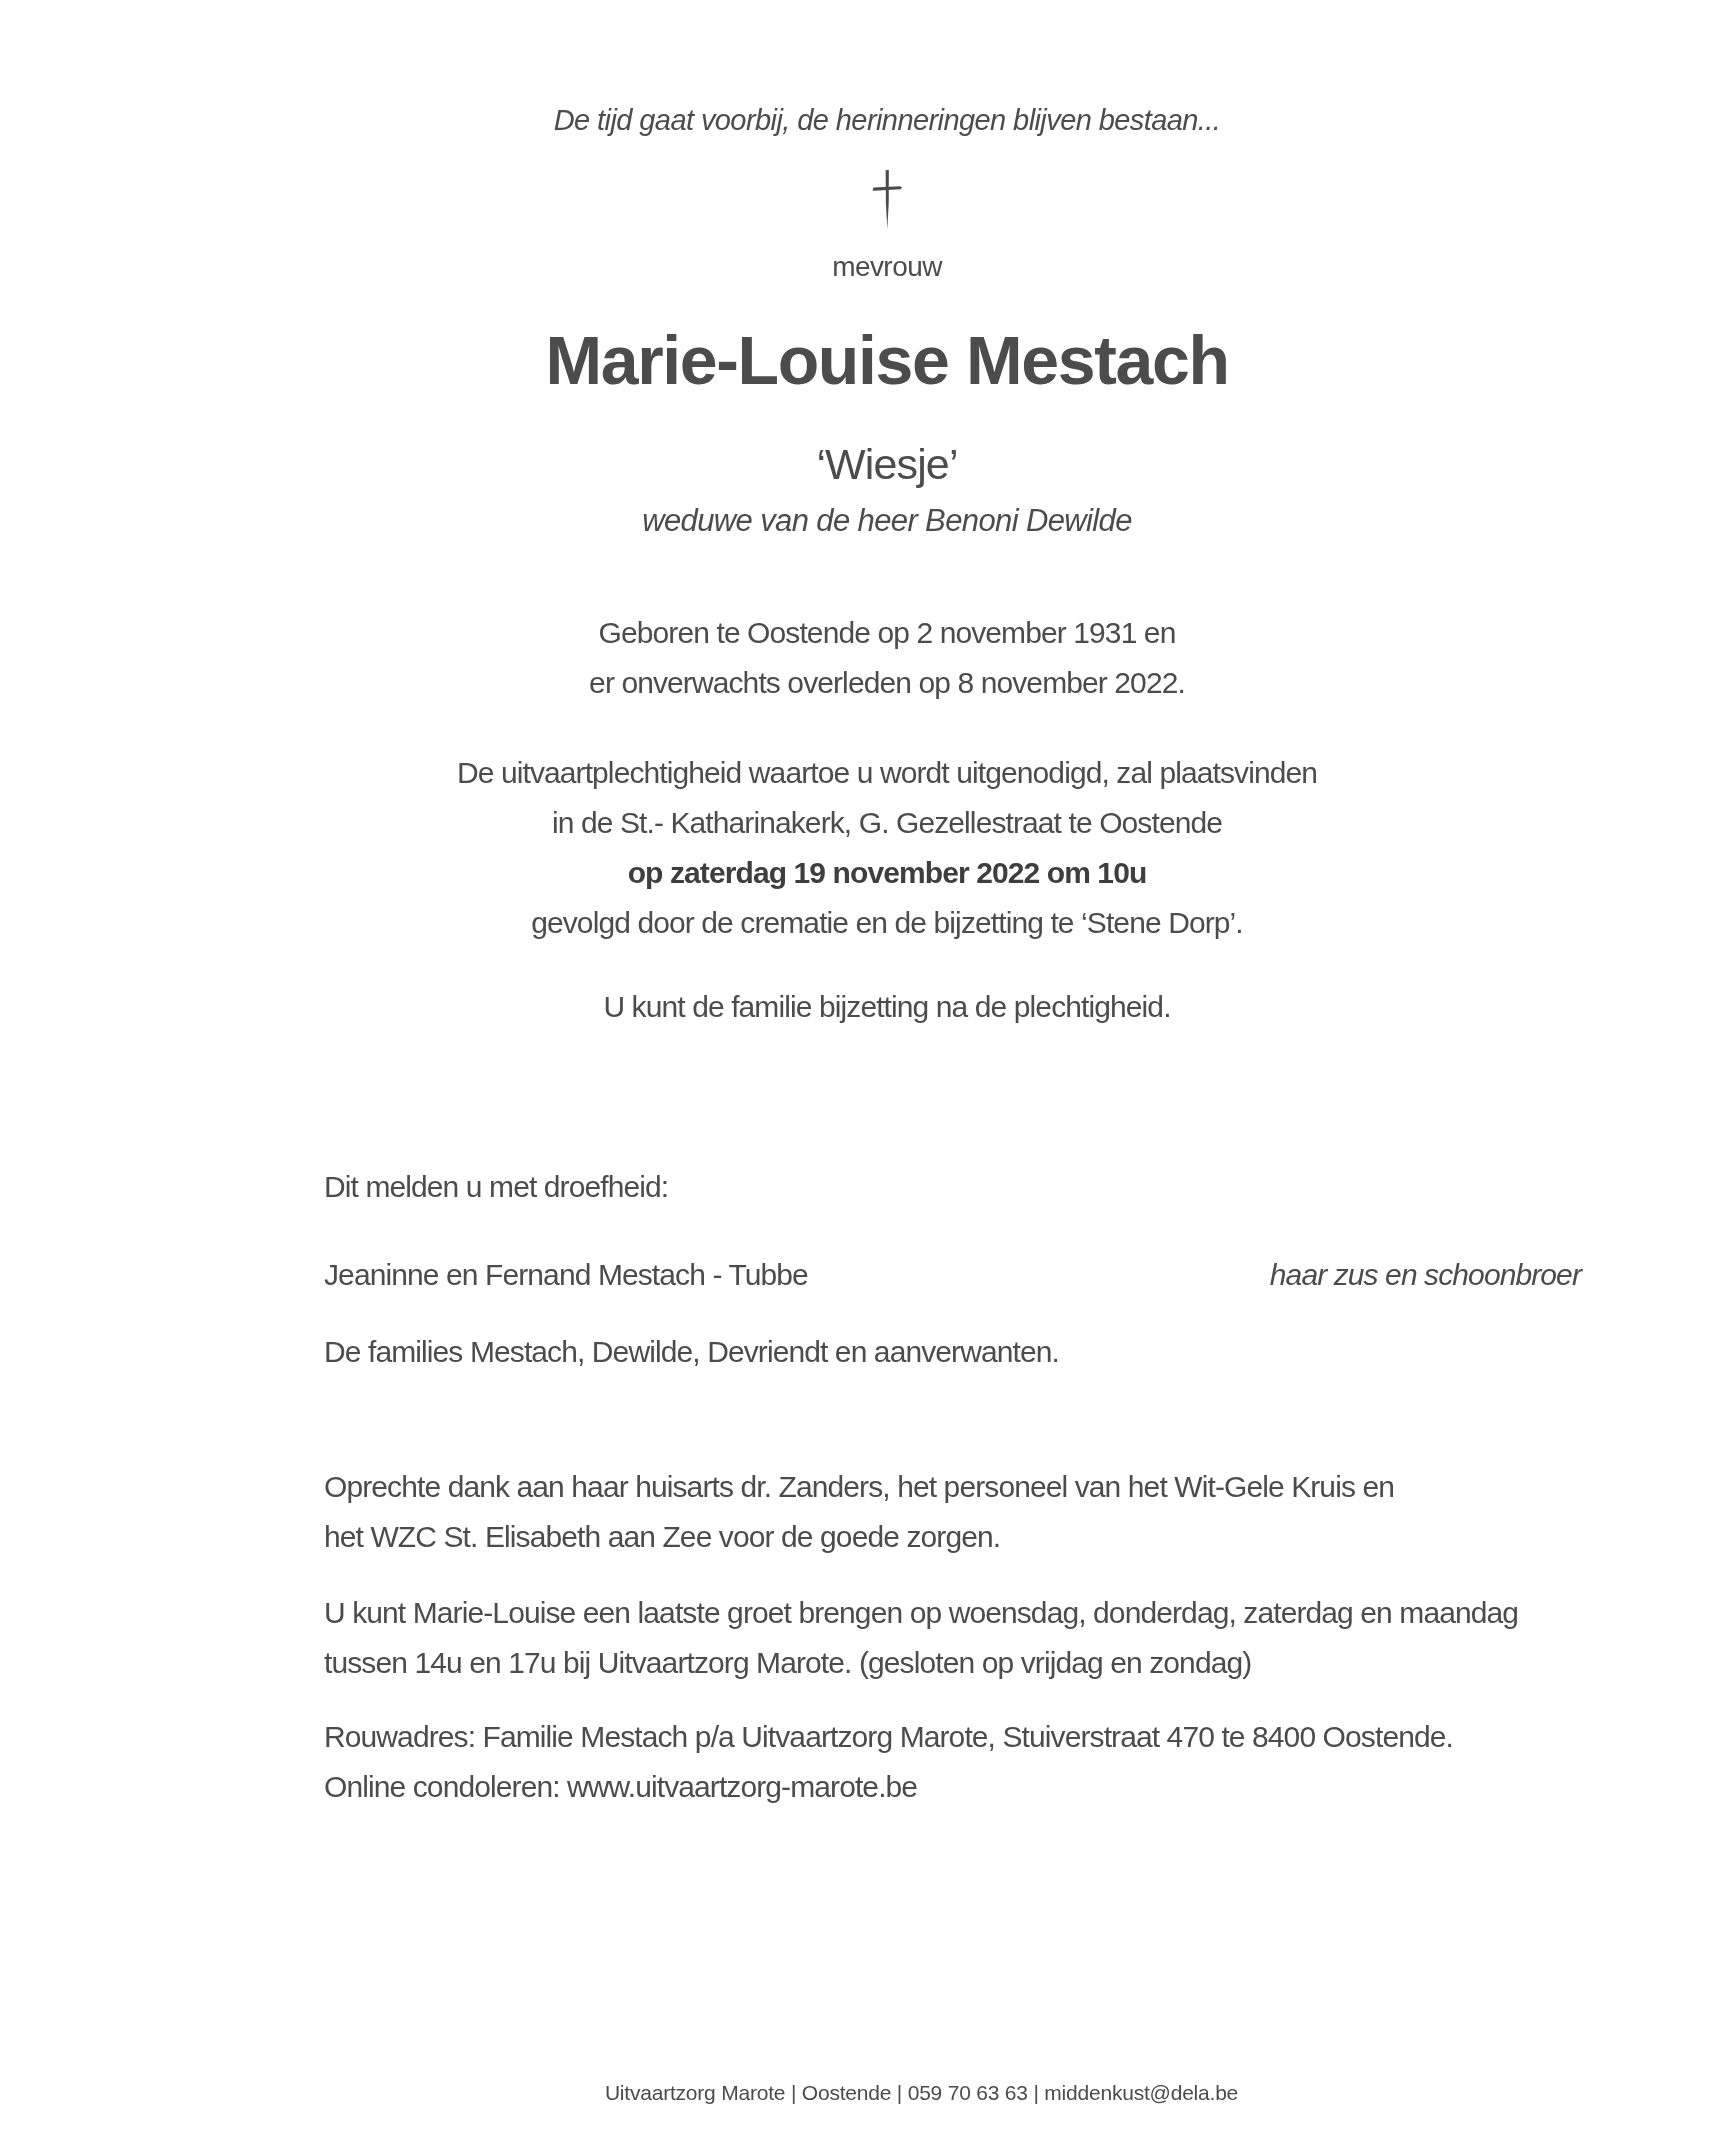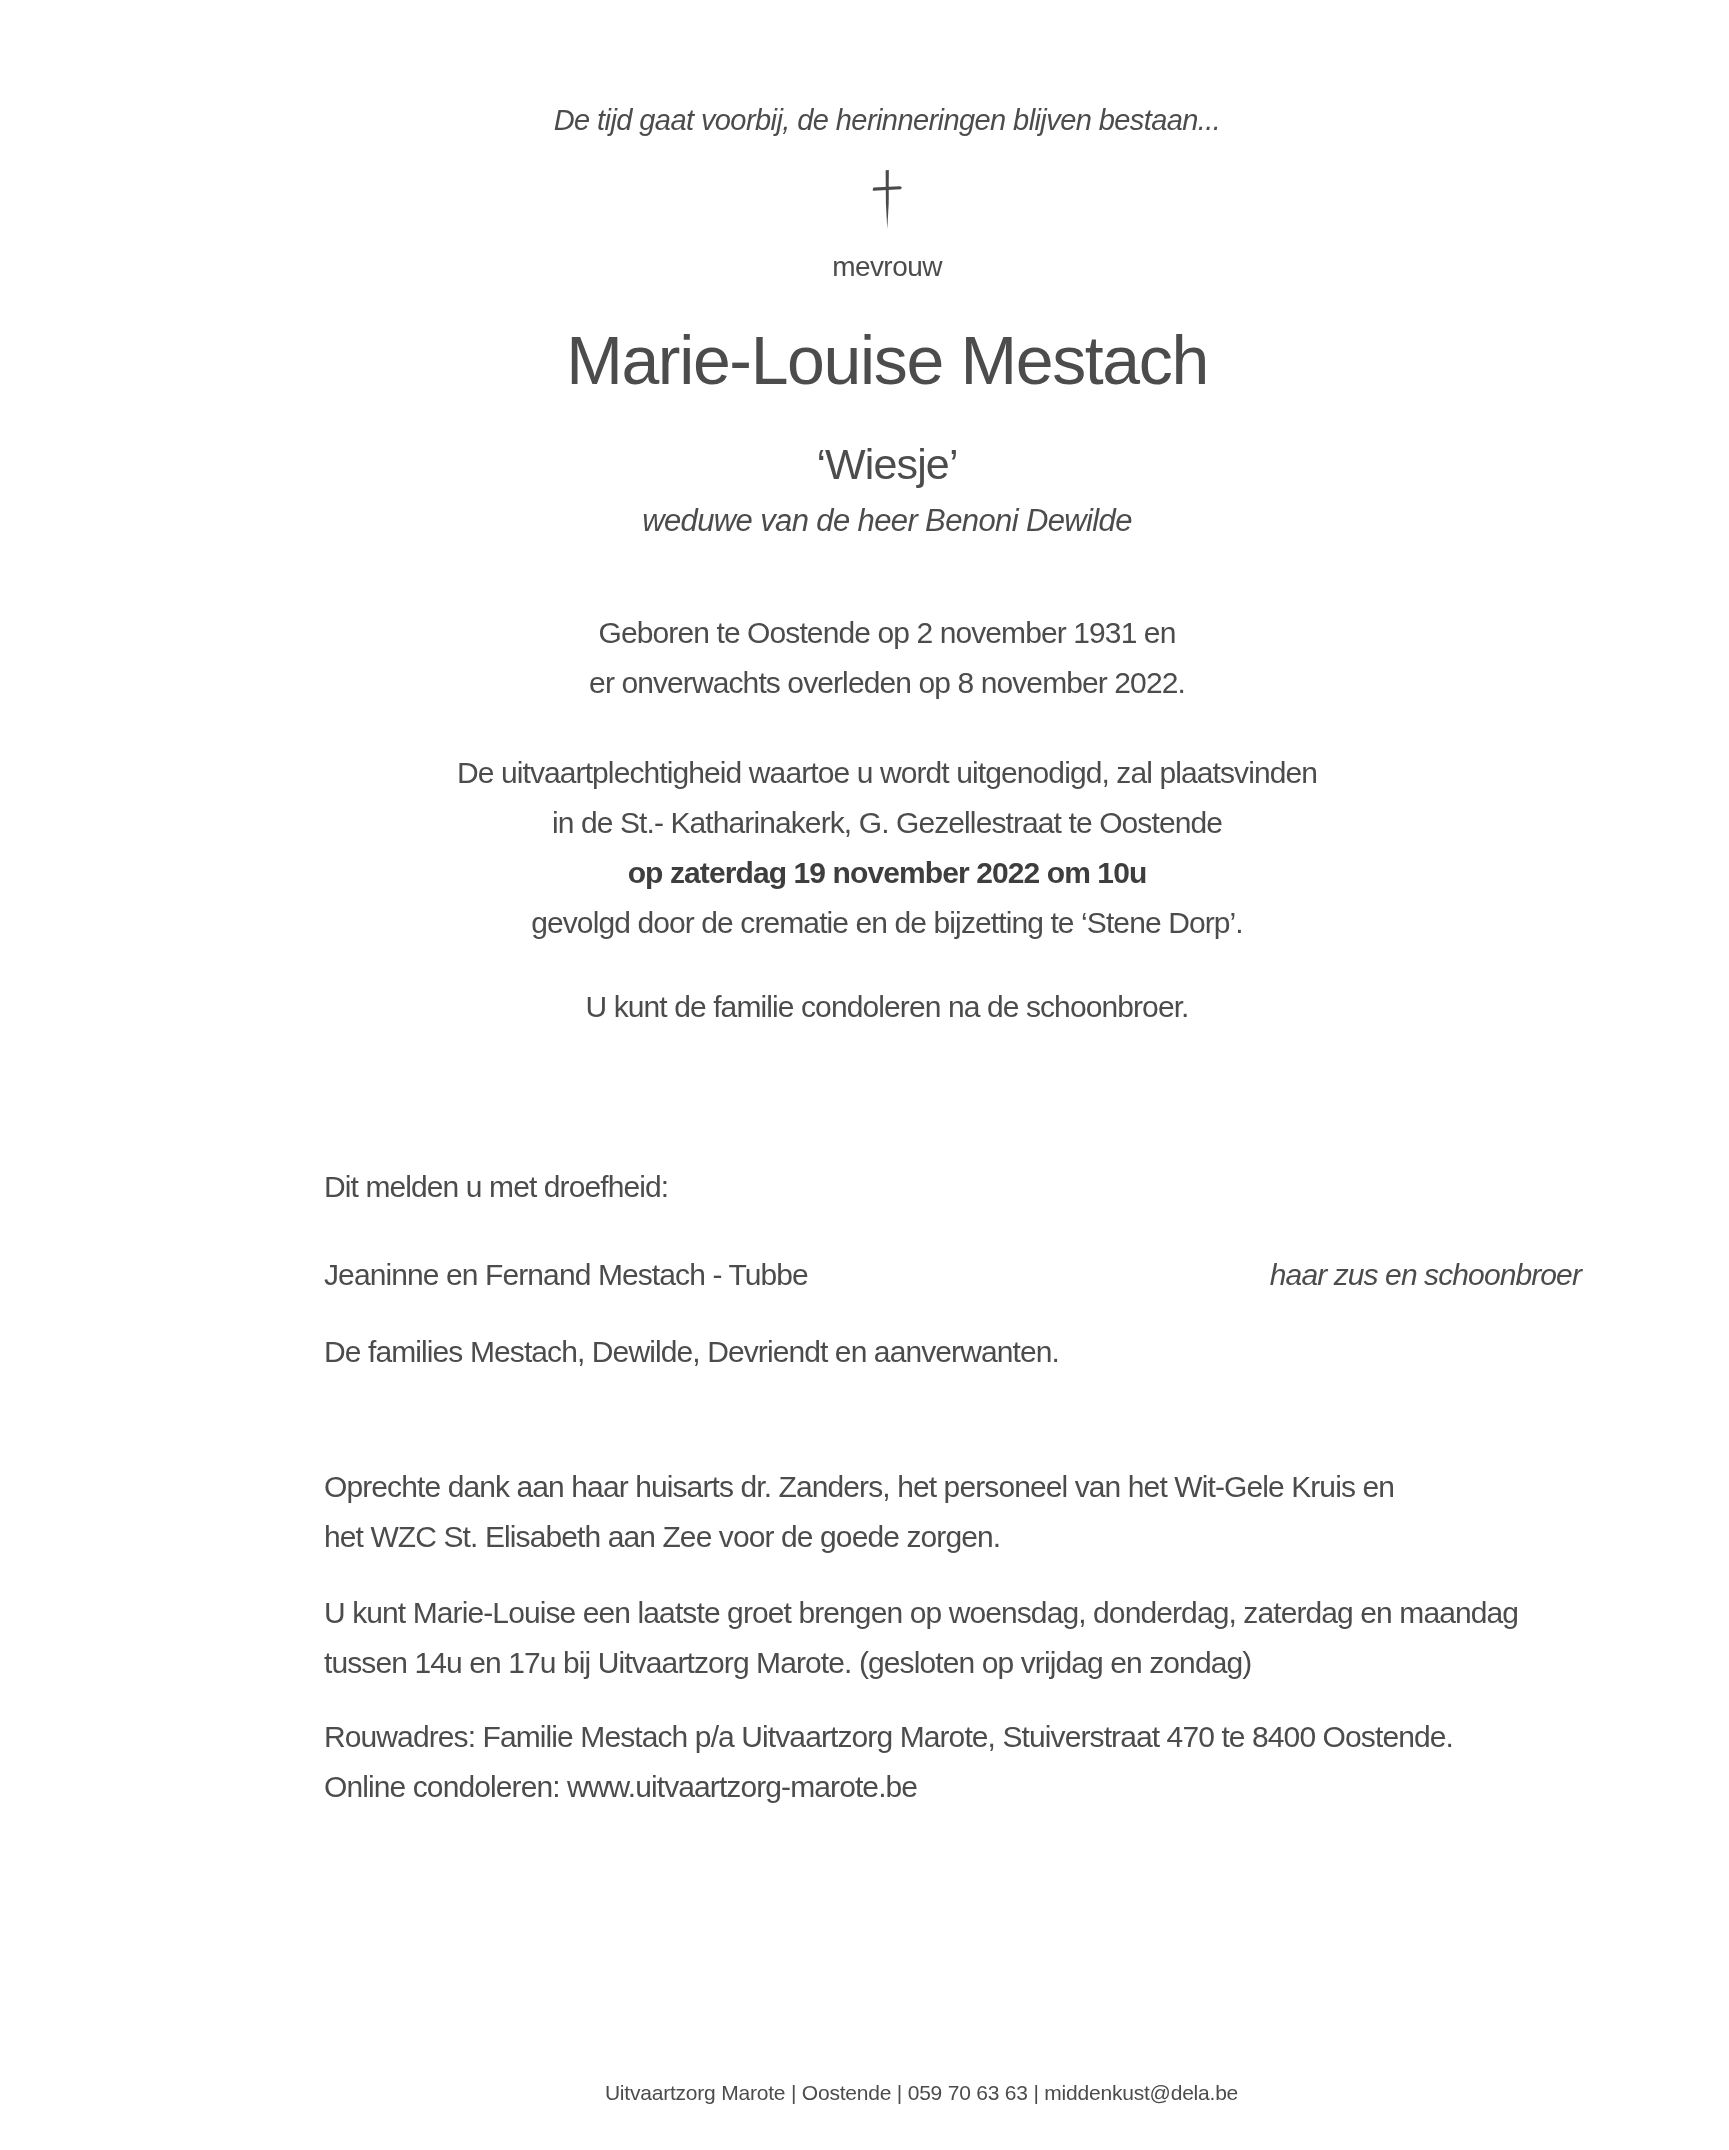--- a/index.html
+++ b/index.html
@@ -42,21 +42,21 @@
     position:absolute;top:169px;left:50%;
     transform:translateX(-50%);
     width:30px;height:61px;
   }
   .cross-wrap svg{display:block;}
   .salutation{top:251px;font-size:28px;letter-spacing:-0.02em;text-align:center;}
   .deceased-name{
     top:321px;
     font-size:68px;
     letter-spacing:-0.02em;
-    font-weight:400;
+    font-weight:700;
     color:var(--text-color);
     white-space:nowrap;
   }
   .nickname{top:424px;font-size:43px;letter-spacing:-0.02em;margin-top:16px;}
   .widow-line{top:503px;font-size:31px;letter-spacing:-0.02em;}
   .birth-block{top:608px;}
   .service-block{top:748px;}
   .emph{font-weight:700;color:var(--emph-color);}
   .condolence-note{top:982px;}
   .announce-intro{top:1162px;}
@@ -108,21 +108,21 @@
       <div class="line">er onverwachts overleden op 8 november 2022.</div>
     </div>
 
     <div class="block service-block body-text">
       <div class="line">De uitvaartplechtigheid waartoe u wordt uitgenodigd, zal plaatsvinden</div>
       <div class="line">in de St.- Katharinakerk, G. Gezellestraat te Oostende</div>
       <div class="line emph">op zaterdag 19 november 2022 om 10u</div>
       <div class="line">gevolgd door de crematie en de bijzetting te ‘Stene Dorp’.</div>
     </div>
 
-    <div class="block condolence-note body-text">U kunt de familie condoleren na de schoonbroer.</div>
+    <div class="block condolence-note body-text">U kunt de familie bijzetting na de plechtigheid.</div>
 
   </div>
 
   <div class="left-col">
 
     <div class="block announce-intro body-text">Dit melden u met droefheid:</div>
 
     <div class="block family-row body-text">
       <span class="line">Jeaninne en Fernand Mestach - Tubbe</span>
       <span class="line italic">haar zus en schoonbroer</span>

